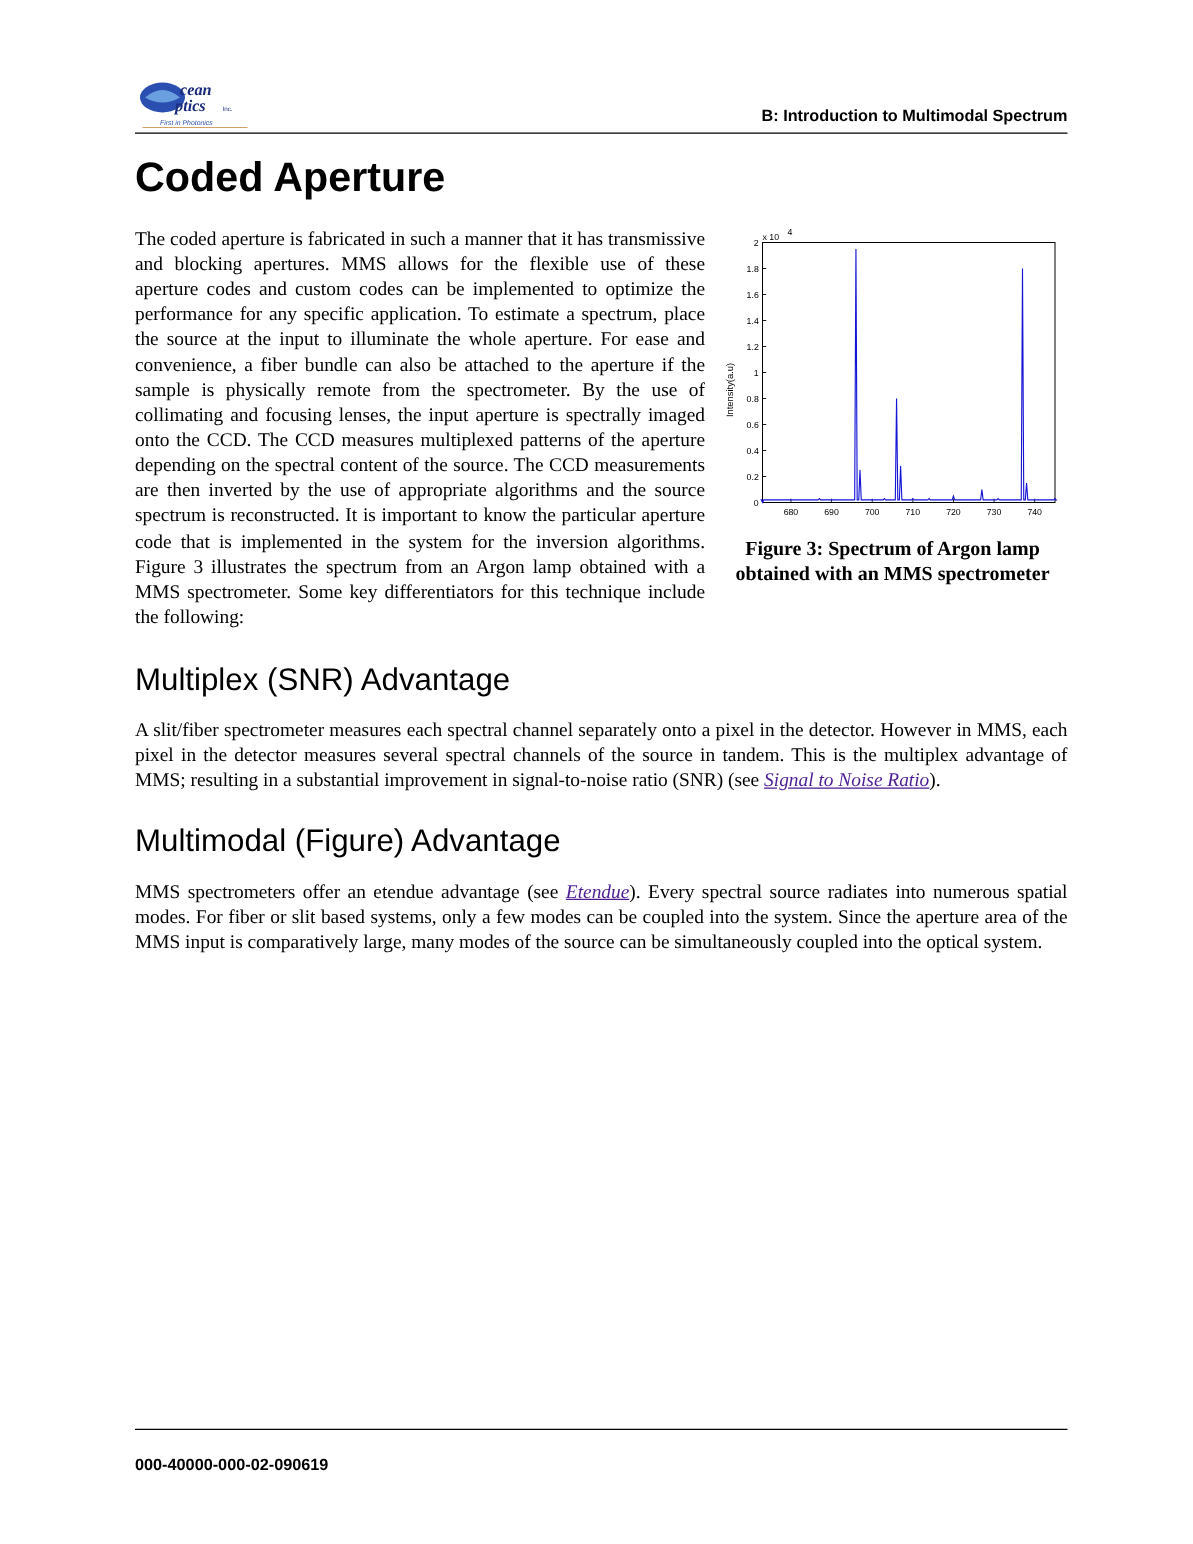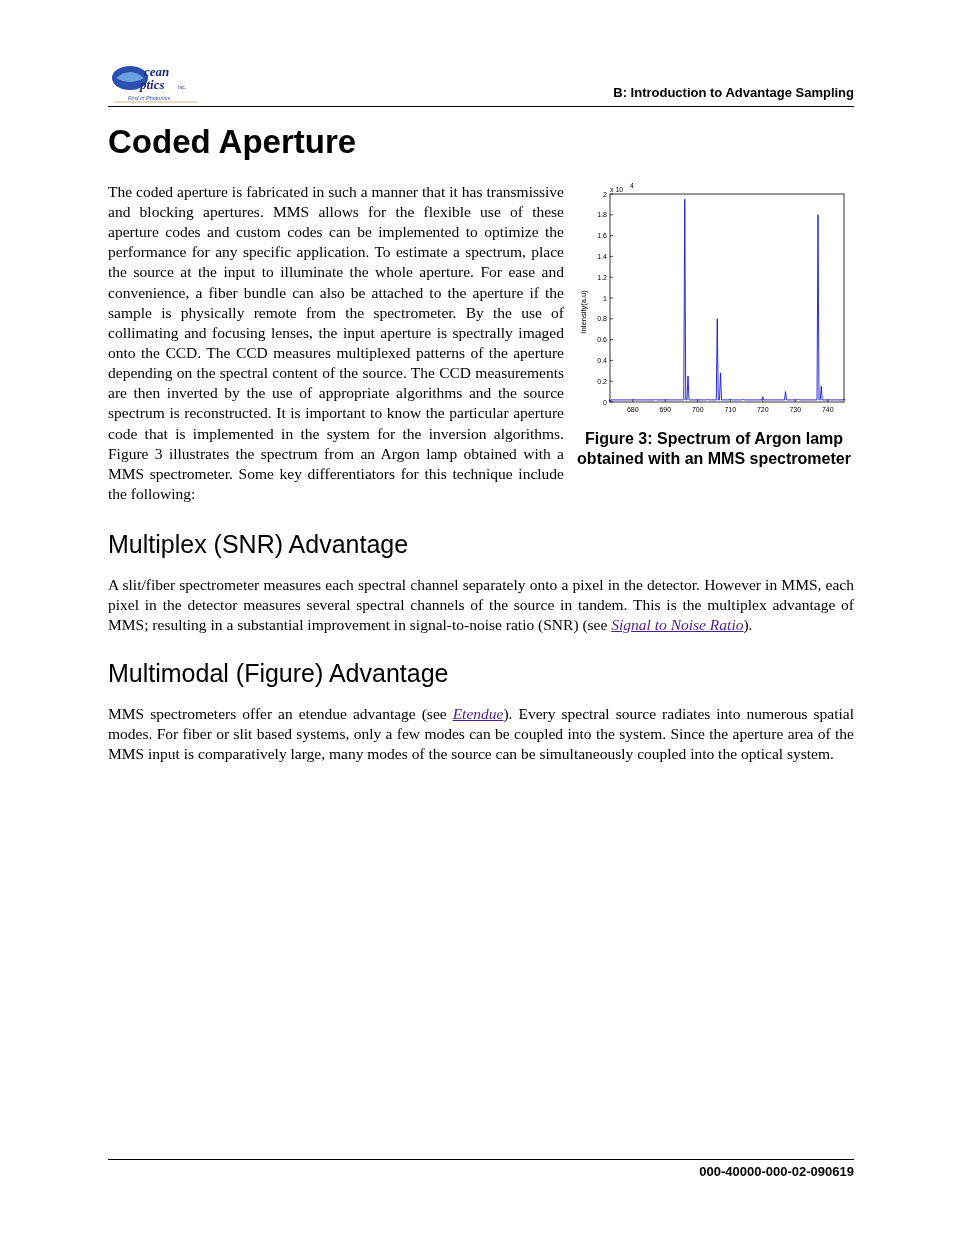--- a/index.html
+++ b/index.html
@@ -55,42 +55,42 @@
     margin: 0 0 2px 0;
     text-align: justify;
   }
   p.body-text.justify-full { text-align: justify; }
   .figure-block {
     float: right;
     width: 280px;
     margin: 0 0 6px 10px;
   }
   .figure-caption {
-    font-family: Liberation Sans, sans-serif;
+    font-family: Liberation Serif, serif;
     font-weight: bold;
     font-size: 16px;
     text-align: center;
     margin-top: 2px;
     line-height: 1.25;
   }
   a.doc-link {
     color: #4c1d95;
     text-decoration: underline;
     font-style: italic;
   }
   .clear { clear: both; height: 0; }
   .footer-row {
     position: absolute;
     left: 108px;
     right: 100px;
     bottom: 54px;
     display: flex;
-    justify-content: flex-end;
+    justify-content: flex-start;
     border-top: 1.5px solid #000;
-    padding-top: 4px;
+    padding-top: 20px;
     font-family: Arial, Helvetica, sans-serif;
     font-weight: bold;
     font-size: 13px;
     margin-top: 32px;
   }
   
   .chart-tick {
     font-family: Arial, Helvetica, sans-serif;
     font-size: 7px;
     fill: #000;
@@ -126,21 +126,21 @@
       <svg width="100" height="46" viewBox="0 0 100 46">
         <ellipse cx="22" cy="20" rx="18" ry="12" fill="#2b4fb0"></ellipse>
         <path d="M8 20 Q22 8 36 20 Q22 28 8 20" fill="#6aa0e0"></path>
         <text x="36" y="18" font-family="Times New Roman" font-style="italic" font-weight="bold" font-size="13" fill="#1a2a7a">cean</text>
         <text x="32" y="31" font-family="Times New Roman" font-style="italic" font-weight="bold" font-size="13" fill="#1a2a7a">ptics</text>
         <text x="70" y="31" font-family="Arial" font-size="5" fill="#1a2a7a">Inc.</text>
         <text x="20" y="42" font-family="Arial" font-style="italic" font-size="5.5" fill="#2b4fb0">First in Photonics</text>
         <line x1="6" y1="44" x2="90" y2="44" stroke="#c08030" stroke-width="0.6"></line>
       </svg>
     </div>
-    <div class="header-label">B: Introduction to Advantage Sampling</div>
+    <div class="header-label">B: Introduction to Multimodal Spectrum</div>
   </div>
 
   <h1 class="main-title">Coded Aperture</h1>
 
   <div class="figure-block">
     <svg width="280" height="240" viewBox="0 0 280 240">
 
       <g>
 
         <text class="chart-exp" x="36" y="10"><tspan>x 10</tspan></text>

